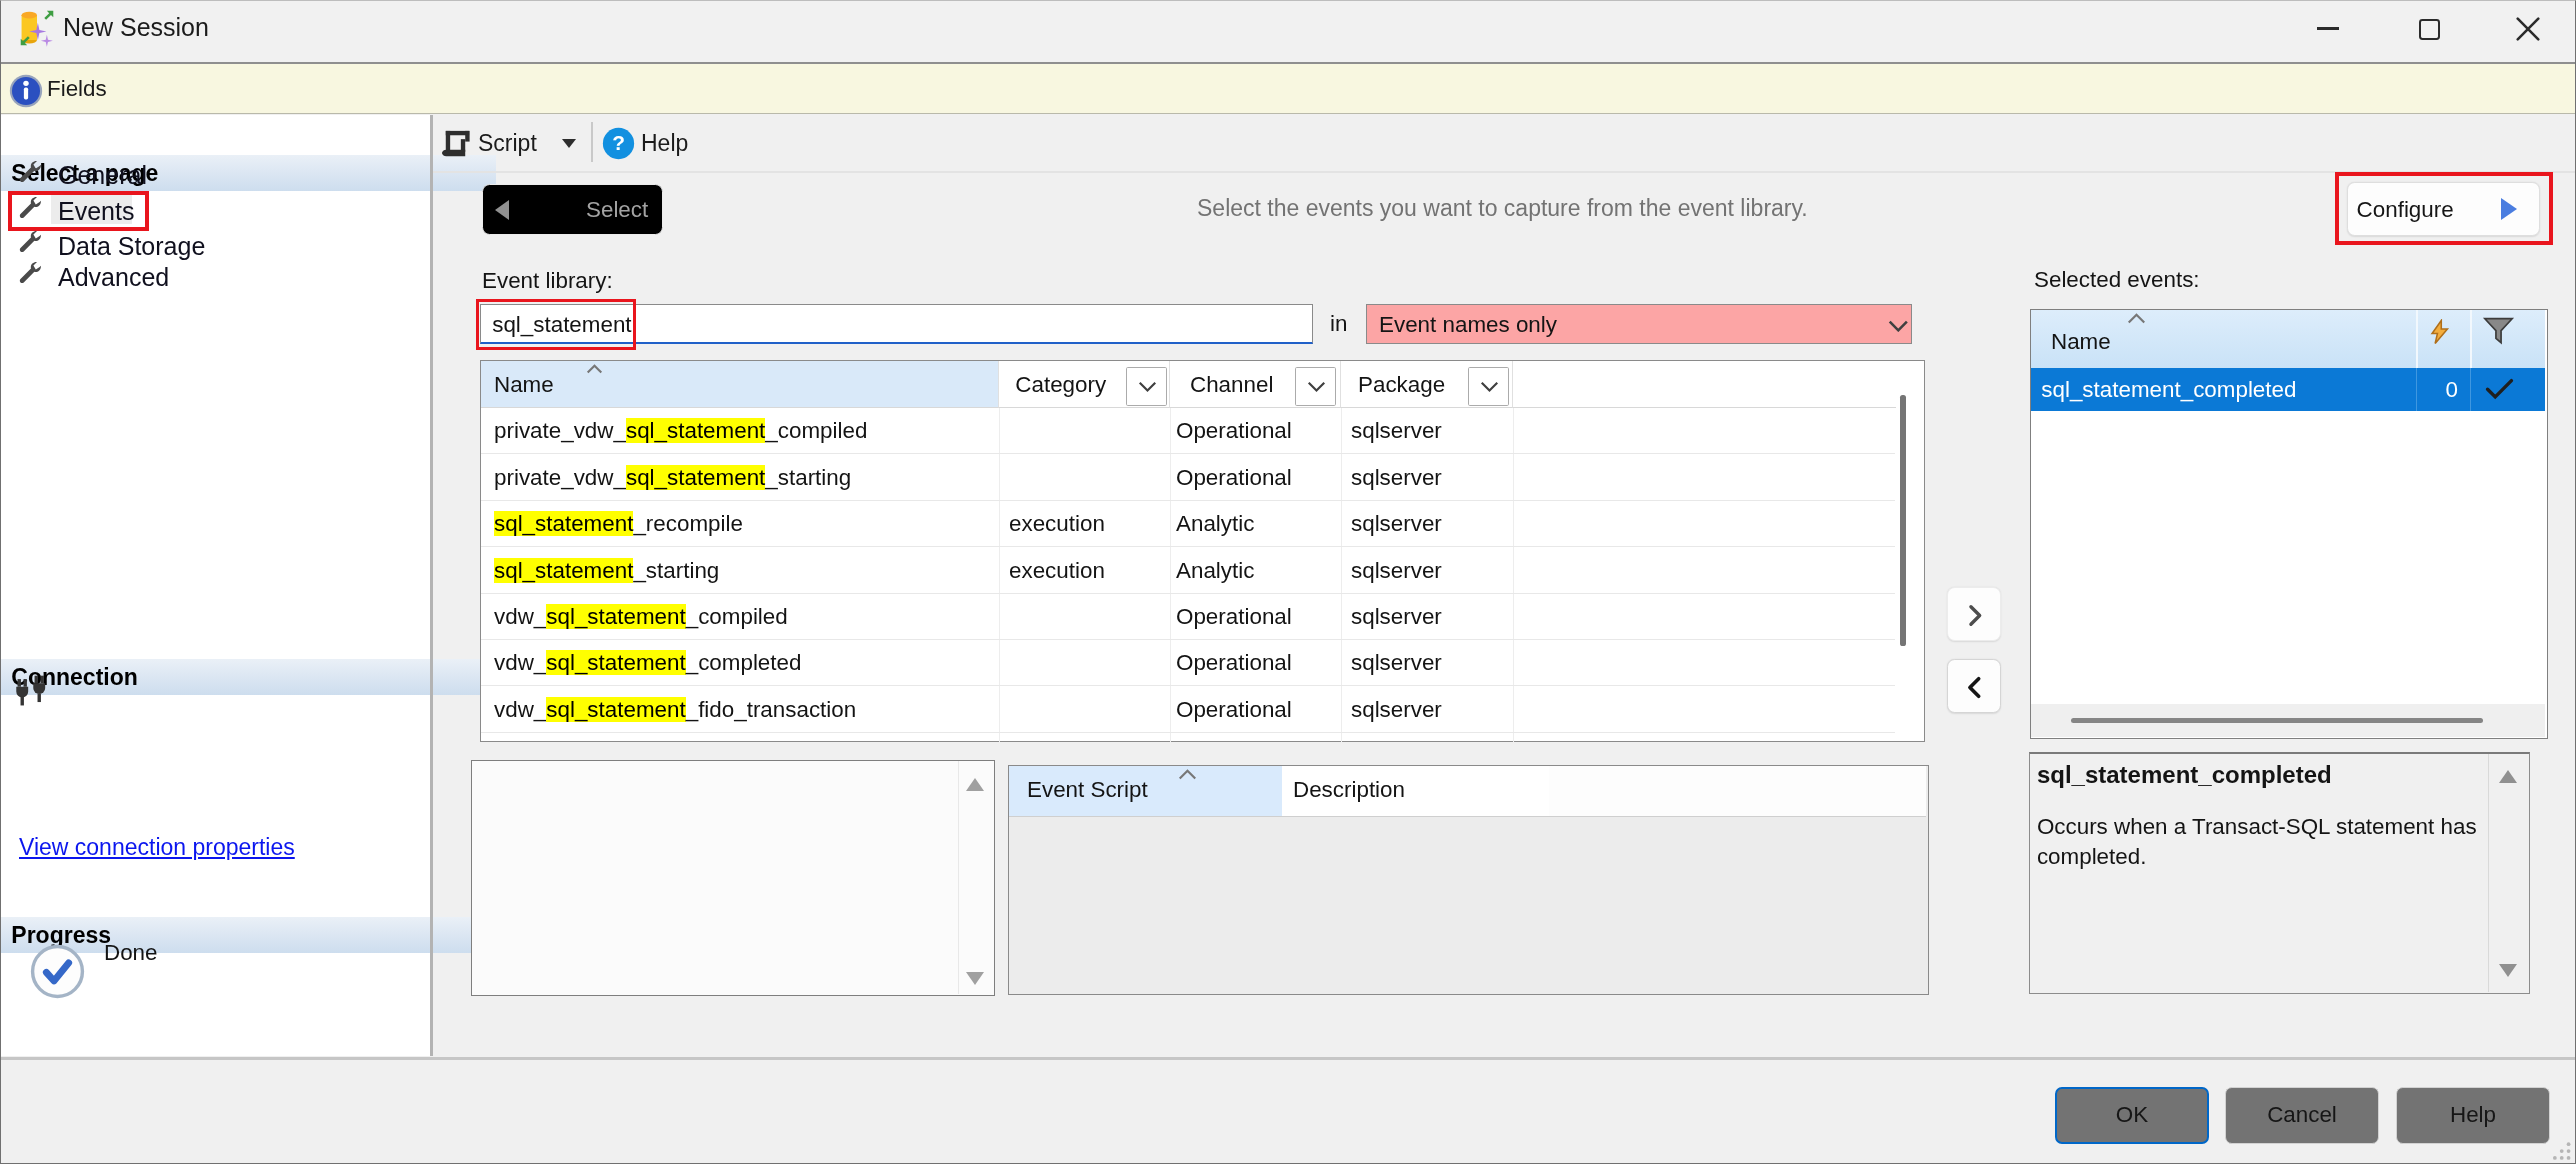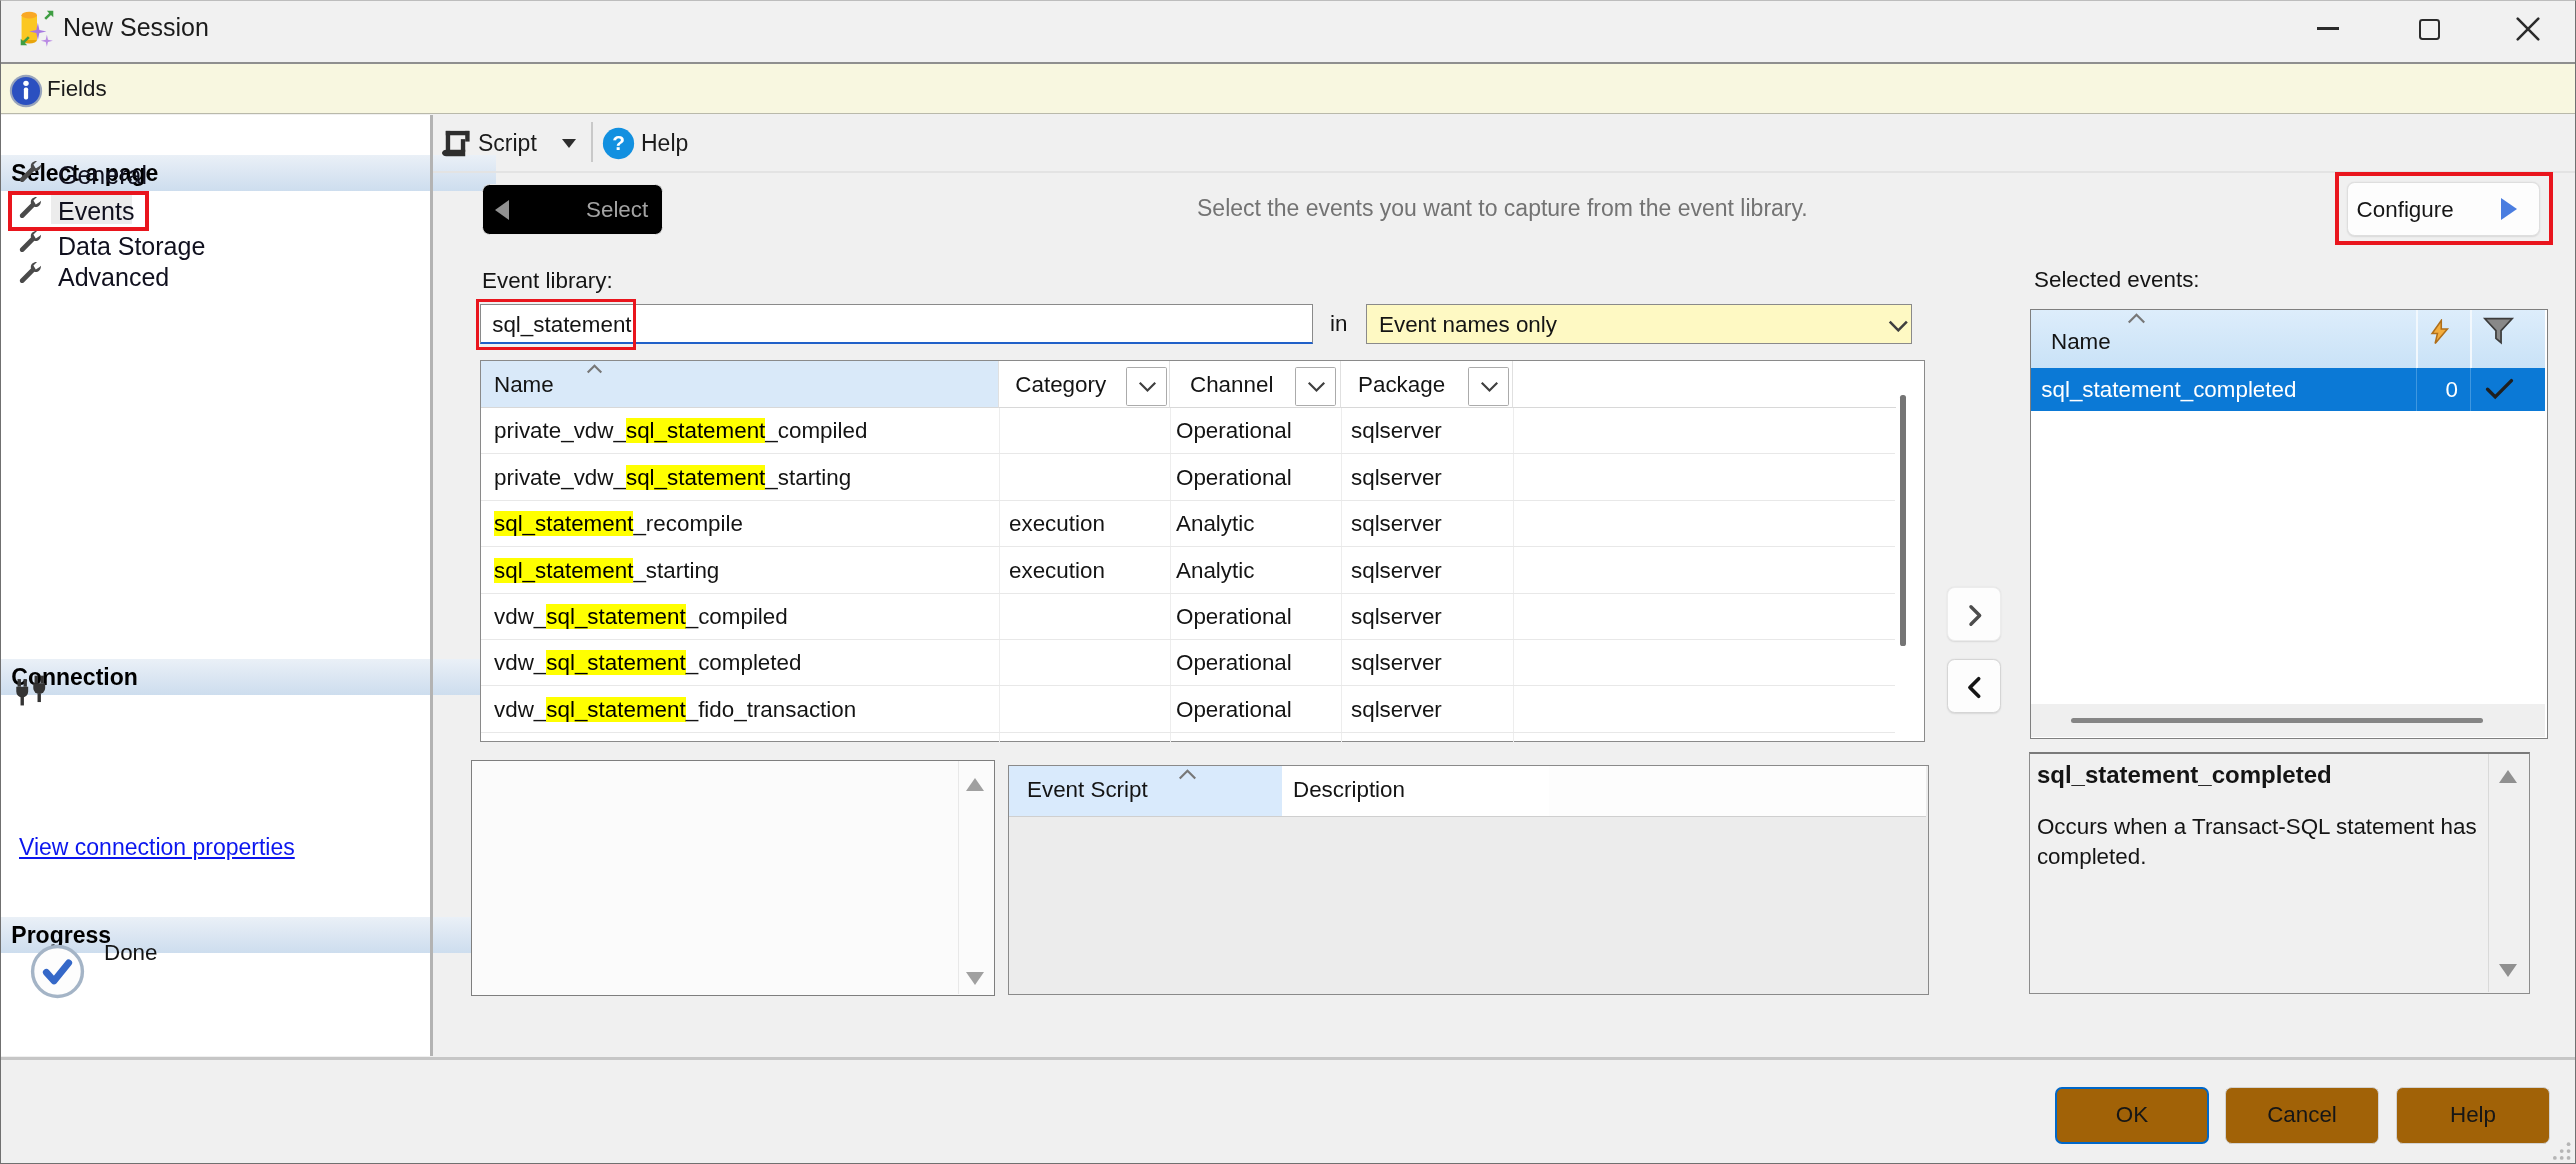--- a/index.html
+++ b/index.html
@@ -25,26 +25,26 @@
   .wrench { position:absolute; left:15.5px; width:27px; height:27px; }
   
   .redbox { position:absolute; border:4.3px solid #e9151d; z-index:50; }
   
   .tbtext { position:absolute; font-size:22.4px; color:#1b1b1b; }
   #tbline { position:absolute; left:432px; top:170px; width:2144px; height:1.7px; background:#e3e3e3; }
   
   .btn { position:absolute; background:#fdfdfd; border:0.9px solid #dedede; border-radius:7.7px; box-shadow:0 0.9px 1.7px rgba(0,0,0,0.10); }
   .btn .lbl { position:absolute; font-size:22.4px; color:#161616; }
   
-  .bbtn { position:absolute; top:1086px; width:154px; height:57px; background:#a16207; border:0.9px solid #d2d2d2; border-radius:6.9px;
+  .bbtn { position:absolute; top:1086px; width:154px; height:57px; background:#737373; border:0.9px solid #d2d2d2; border-radius:6.9px;
           font-size:22.4px; color:#161616; text-align:center; line-height:53px; }
   
   #searchbox { position:absolute; left:479px; top:303px; width:833px; height:40px; background:#fff; border:0.9px solid #8a8a8a; border-bottom:2.6px solid #2060c8; }
   #searchbox span { position:absolute; left:11.2px; top:6.9px; font-size:22.4px; }
-  #combo { position:absolute; left:1365px; top:303px; width:546px; height:40px; background:#fef9c3; border:0.9px solid #8a8a8a; }
+  #combo { position:absolute; left:1365px; top:303px; width:546px; height:40px; background:#fca5a5; border:0.9px solid #8a8a8a; }
   #combo span { position:absolute; left:12px; top:6.9px; font-size:22.4px; }
   
   #etable { position:absolute; left:479px; top:359px; width:1445px; height:382px; background:#fff; border:0.9px solid #8a8a8a; }
   .hcell { position:absolute; top:0; height:47px; border-right:0.9px solid #e0e0e0; border-bottom:0.9px solid #d8d8d8; font-size:22.4px; }
   .hcell .t { position:absolute; top:11.2px; }
   .ddbtn { position:absolute; top:6px; width:41px; height:39px; background:#fff; border:0.9px solid #ababab; border-radius:1.7px; }
   .erow { position:absolute; left:0; width:1414px; height:46px; border-bottom:0.9px solid #e8e8e8; font-size:22.4px; }
   .erow span { position:absolute; top:9.5px; white-space:pre; }
   .erow .c1 { left:13px; } .erow .c2 { left:528px; } .erow .c3 { left:695px; } .erow .c4 { left:870px; }
   mark { background:#ffff00; color:#000; }

